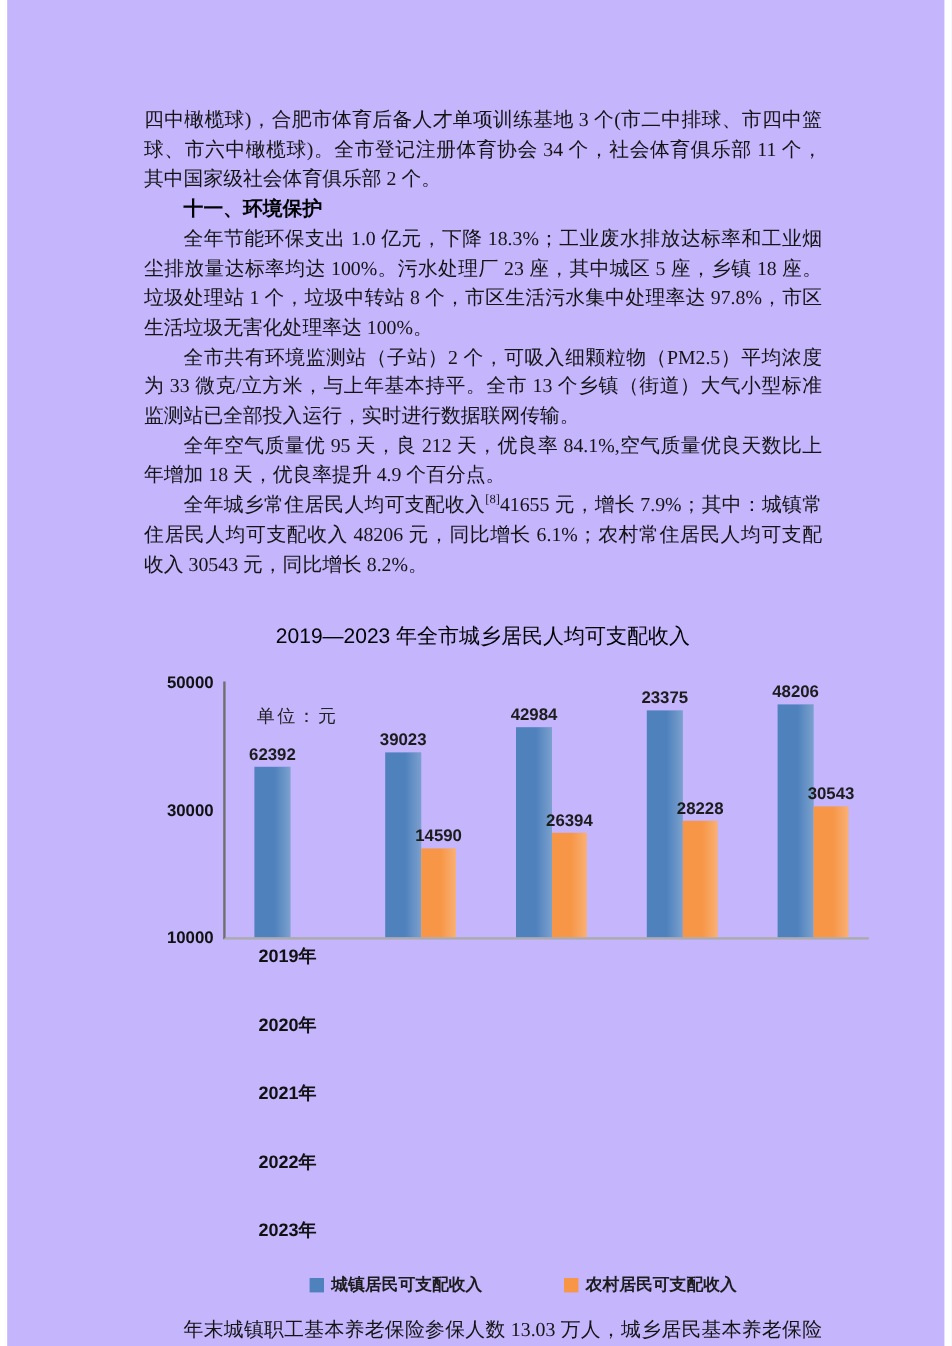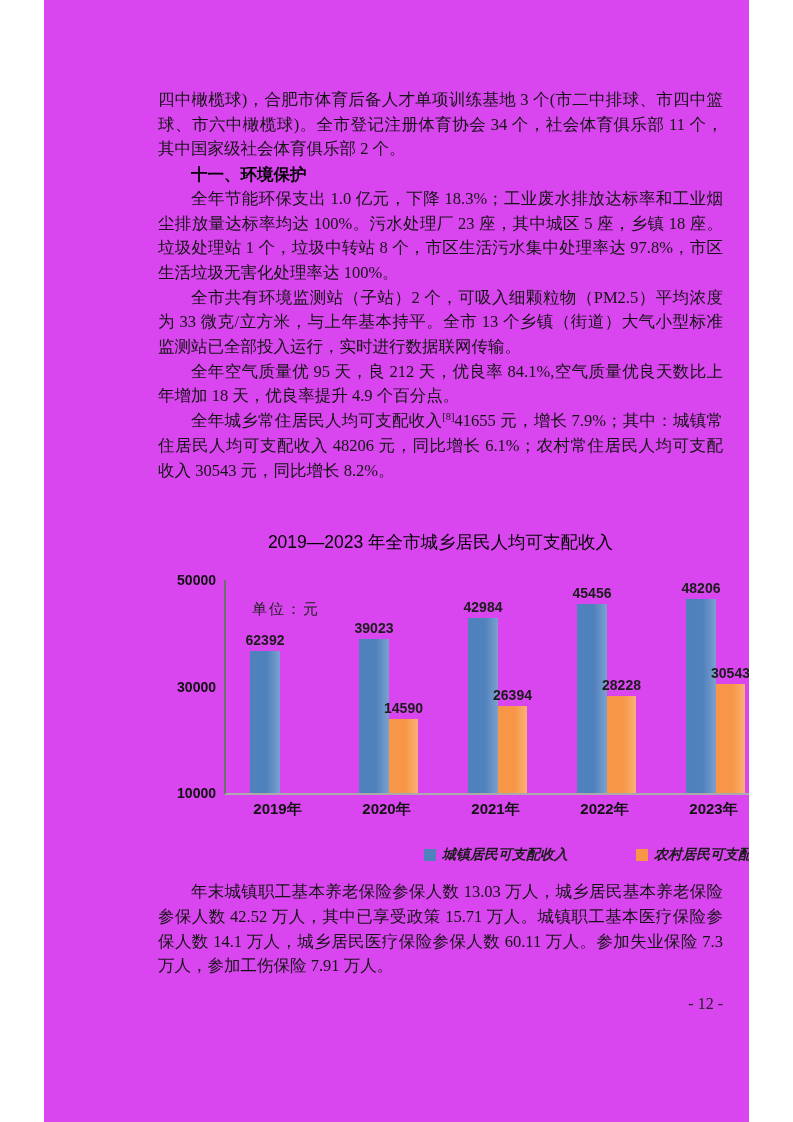--- a/index.html
+++ b/index.html
@@ -1,21 +1,21 @@
 <!DOCTYPE html>
 <html><head>
 <meta charset="utf-8">
 <style>
   * { margin:0; padding:0; box-sizing:border-box; }
   html,body { background:#ffffff; }
   .page {
     position:relative;
-    width:705px; height:1122px;
+    width:781px; height:1122px;
     margin:0 auto;
-    background:#d946ef;
+    background:#c4b5fd;
     font-family:"Liberation Serif","DejaVu Serif",serif;
     color:#141414;
     overflow:hidden;
   }
   .content {
     position:absolute;
     left:114px; top:88px;
     width:565px;
   }
   p.body-text {
@@ -34,21 +34,21 @@
     text-indent:2em;
     color:#000;
   }
   sup.footnote {
     font-size:10.5px;
     vertical-align:super;
     line-height:0;
   }
   
   .chart-title {
-    margin-top:46px;
+    margin-top:34px;
     font-family:"Liberation Sans","DejaVu Sans",sans-serif;
     font-size:17.5px;
     font-weight:500;
     color:#000;
     text-align:center;
     line-height:26px;
   }
   .chart-block {
     width:612px;
     margin-left:10px;
@@ -113,40 +113,40 @@
     margin-bottom:3px;
   }
   .bar {
     width:100%;
     background-image:linear-gradient(90deg, rgba(255,255,255,0) 55%, rgba(255,255,255,0.25));
   }
   .x-row {
     margin-left:56px;
     width:538px;
     display:flex;
-    gap:50px;
+    gap:38px;
     padding:0 24px;
     margin-top:5px;
+    flex-direction:column;
   }
   .x-label {
     width:59px;
     flex:0 0 auto;
     text-align:center;
     font-size:15px;
     font-weight:bold;
     color:#111;
     white-space:nowrap;
   }
   .legend {
     margin-top:27px;
     width:612px;
     display:flex;
-    justify-content:flex-end;
+    justify-content:center;
     gap:68px;
-    font-style:italic;
   }
   .legend-item {
     display:flex;
     align-items:center;
     gap:6px;
   }
   .legend-swatch {
     width:12px; height:12px;
     flex:0 0 auto;
   }
@@ -208,21 +208,21 @@
                 <div class="bar-value">42984</div>
                 <div class="bar" style="height: 82.46%; background-color: rgb(79, 129, 189);"></div>
               </div>
               <div class="bar-wrap s1">
                 <div class="bar-value">26394</div>
                 <div class="bar" style="height: 40.985%; background-color: rgb(247, 150, 70);"></div>
               </div>
             </div>
             <div class="bar-group">
               <div class="bar-wrap s0">
-                <div class="bar-value">45456</div>
+                <div class="bar-value">23375</div>
                 <div class="bar" style="height: 88.64%; background-color: rgb(79, 129, 189);"></div>
               </div>
               <div class="bar-wrap s1">
                 <div class="bar-value">28228</div>
                 <div class="bar" style="height: 45.57%; background-color: rgb(247, 150, 70);"></div>
               </div>
             </div>
             <div class="bar-group">
               <div class="bar-wrap s0">
                 <div class="bar-value">48206</div>

